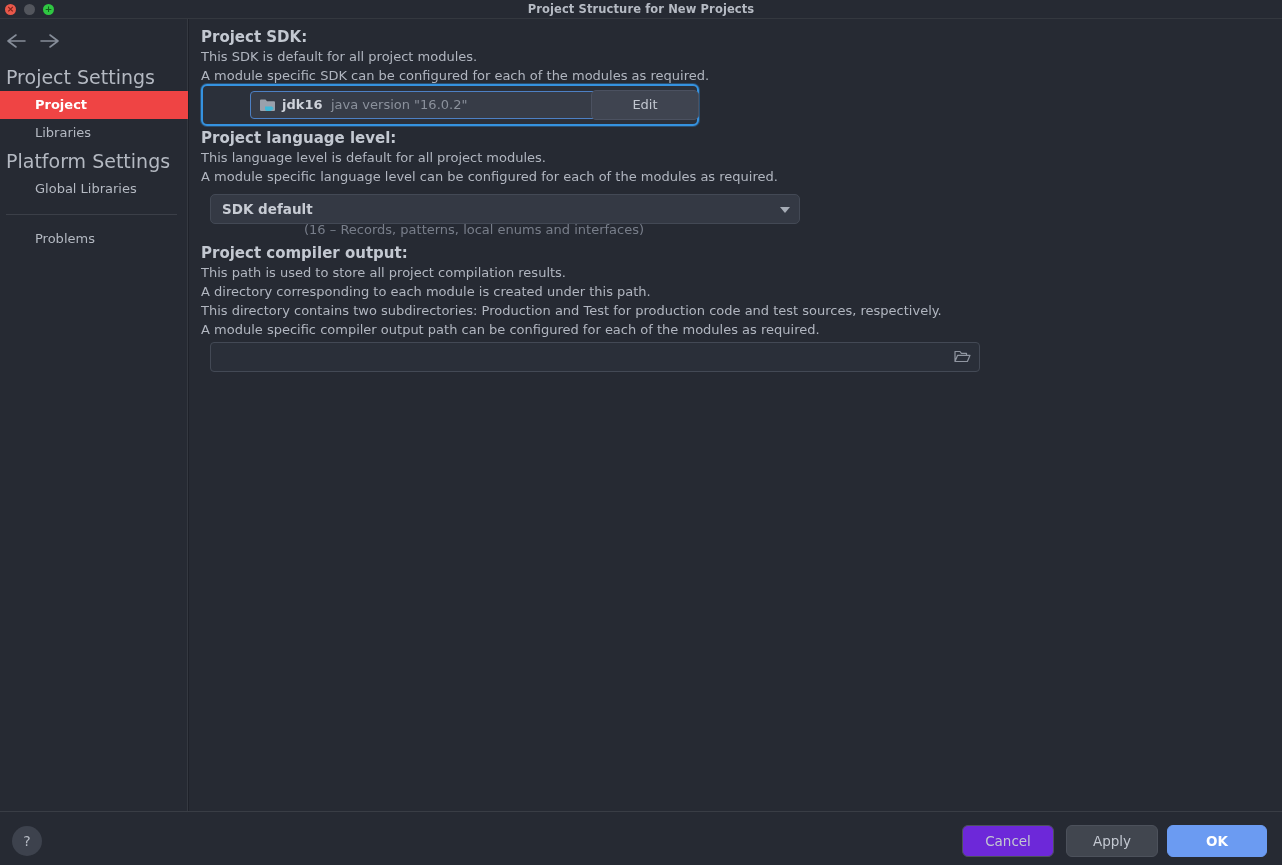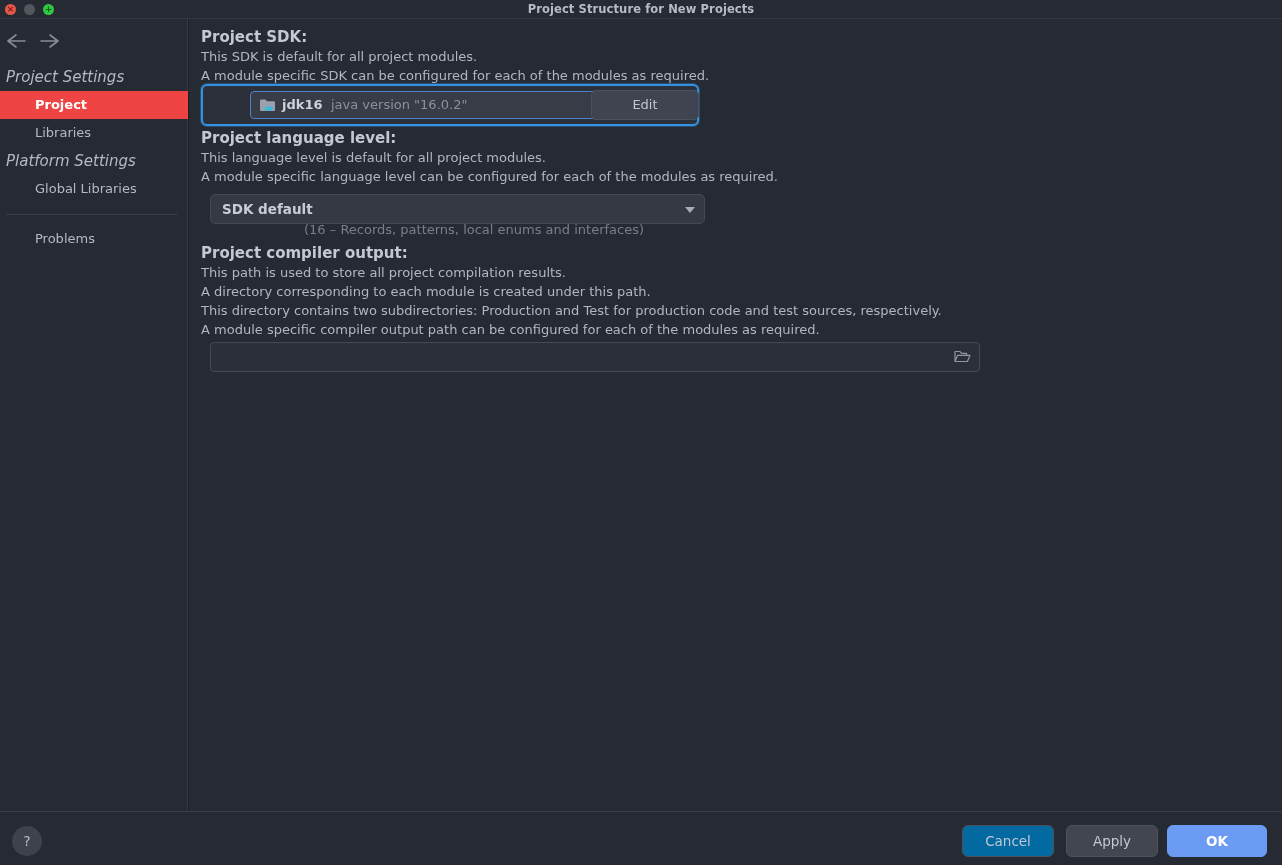--- a/index.html
+++ b/index.html
@@ -107,24 +107,23 @@
   
   .nav-list {
     position: absolute;
     left: 0; top: 44px;
     width: 188px;
   }
   .nav-group {
     height: 28px;
     line-height: 28px;
     padding-left: 6px;
-    font-size: 15px;
+    font-size: 19px;
     color: #b4b9c2;
     white-space: nowrap;
-    font-style: italic;
   }
   .nav-item {
     height: 28px;
     line-height: 28px;
     padding-left: 35px;
     font-size: 13px;
     color: #b4b9c2;
     white-space: nowrap;
   }
   .nav-item.selected {
@@ -221,21 +220,21 @@
     line-height: 28px;
     text-align: center;
     font-size: 13px;
     color: #c2c7d0;
   }
 
   
   .lang-combo {
     position: absolute;
     left: 210px; top: 194px;
-    width: 495px; height: 30px;
+    width: 590px; height: 30px;
     background: #343944;
     border: 1px solid #434955;
     border-radius: 5px;
     box-sizing: border-box;
   }
   .lang-selected {
     position: absolute;
     left: 11px; top: 0;
     height: 28px; line-height: 28px;
     font-size: 13.5px;
@@ -287,21 +286,21 @@
     top: 13px;
     height: 32px;
     border-radius: 6px;
     box-sizing: border-box;
     line-height: 30px;
     text-align: center;
     font-size: 13.5px;
   }
   .btn-cancel {
     left: 962px; width: 92px;
-    background: #0369a1;
+    background: #6d28d9;
     border: 1px solid #4c515b;
     color: #c3c8d1;
   }
   .btn-apply {
     left: 1066px; width: 92px;
     background: #41464f;
     border: 1px solid #4c515b;
     color: #c3c8d1;
   }
   .btn-ok {

